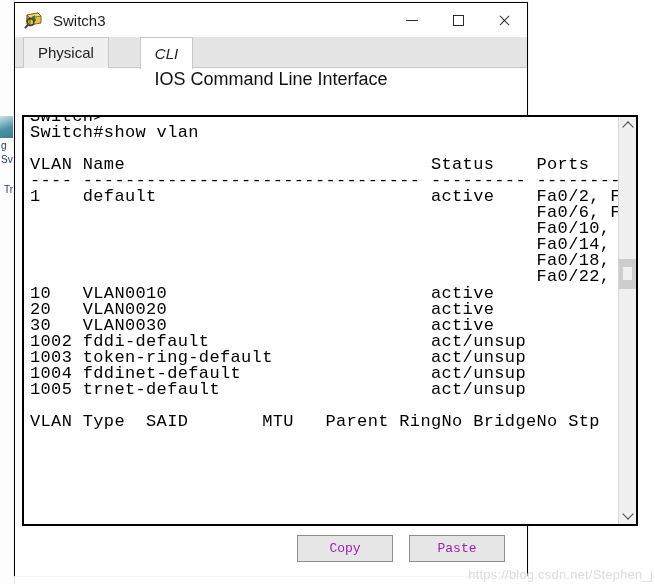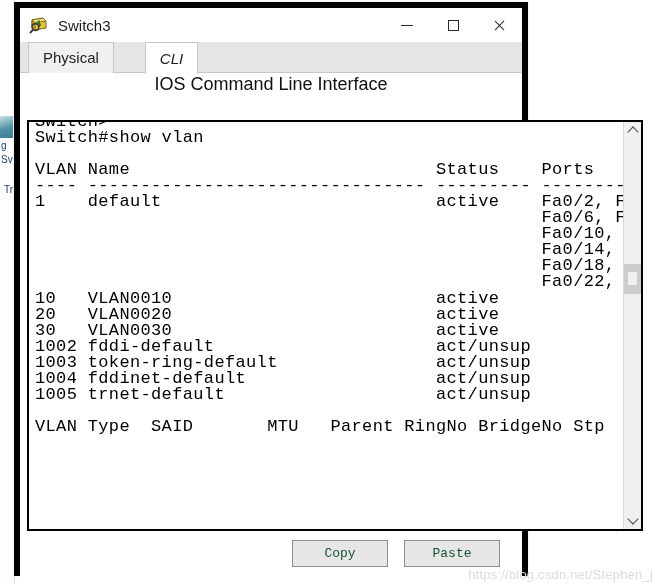--- a/index.html
+++ b/index.html
@@ -51,21 +51,21 @@
   }
 
   
   #window {
     position: absolute;
     left: 14px;
     top: 2px;
     width: 514px;
     height: 574px;
     background: #ffffff;
-    border: 6px solid #000000;
+    border: 1px solid #000000;
     box-sizing: border-box;
     box-shadow: 0 0 0 1px rgba(0,0,0,0.04);
   }
 
   
   #titlebar {
     position: relative;
     height: 34px;
     background: #ffffff;
     display: flex;
@@ -271,21 +271,21 @@
   }
   .btn {
     position: absolute;
     top: 4px;
     height: 27px;
     width: 96px;
     background: #e6e6e6;
     border: 1px solid #8d8d8d;
     font-family: "Liberation Mono", "DejaVu Sans Mono", monospace;
     font-size: 13px;
-    color: #14532d;
+    color: #a21caf;
     cursor: default;
     box-sizing: border-box;
     padding: 0;
   }
   #btn-copy  { right: 134px; }
   #btn-paste { right: 22px; }
 
   
   #watermark {
     position: absolute;

